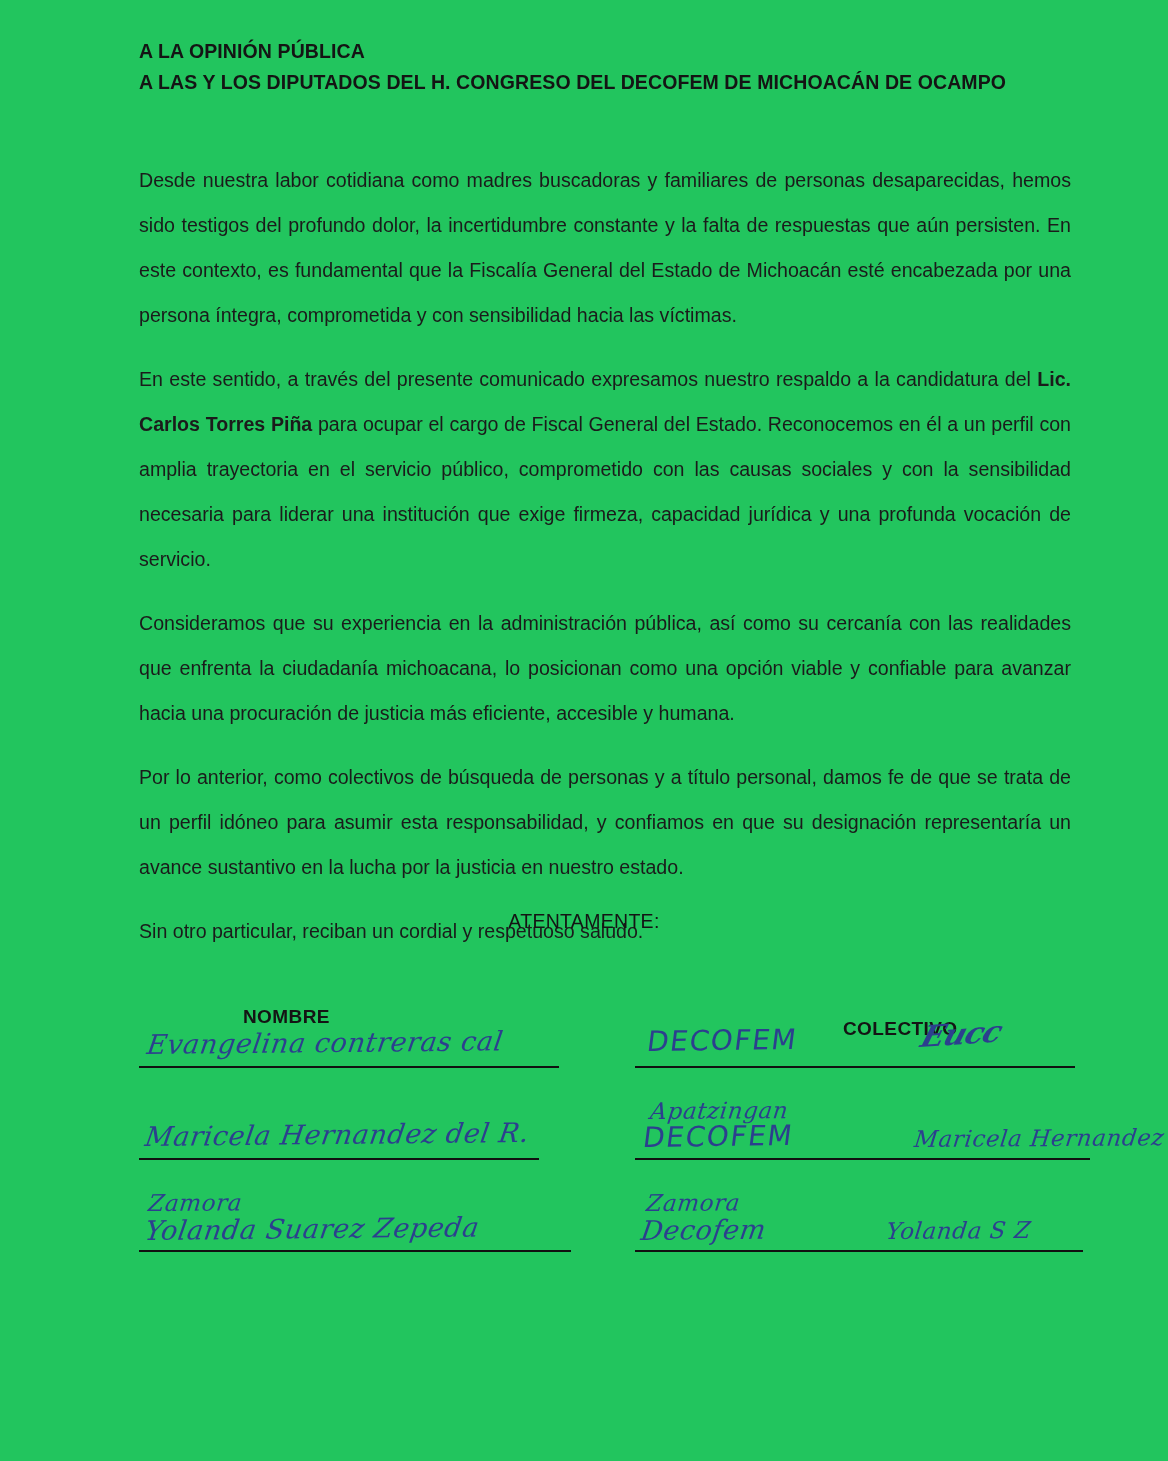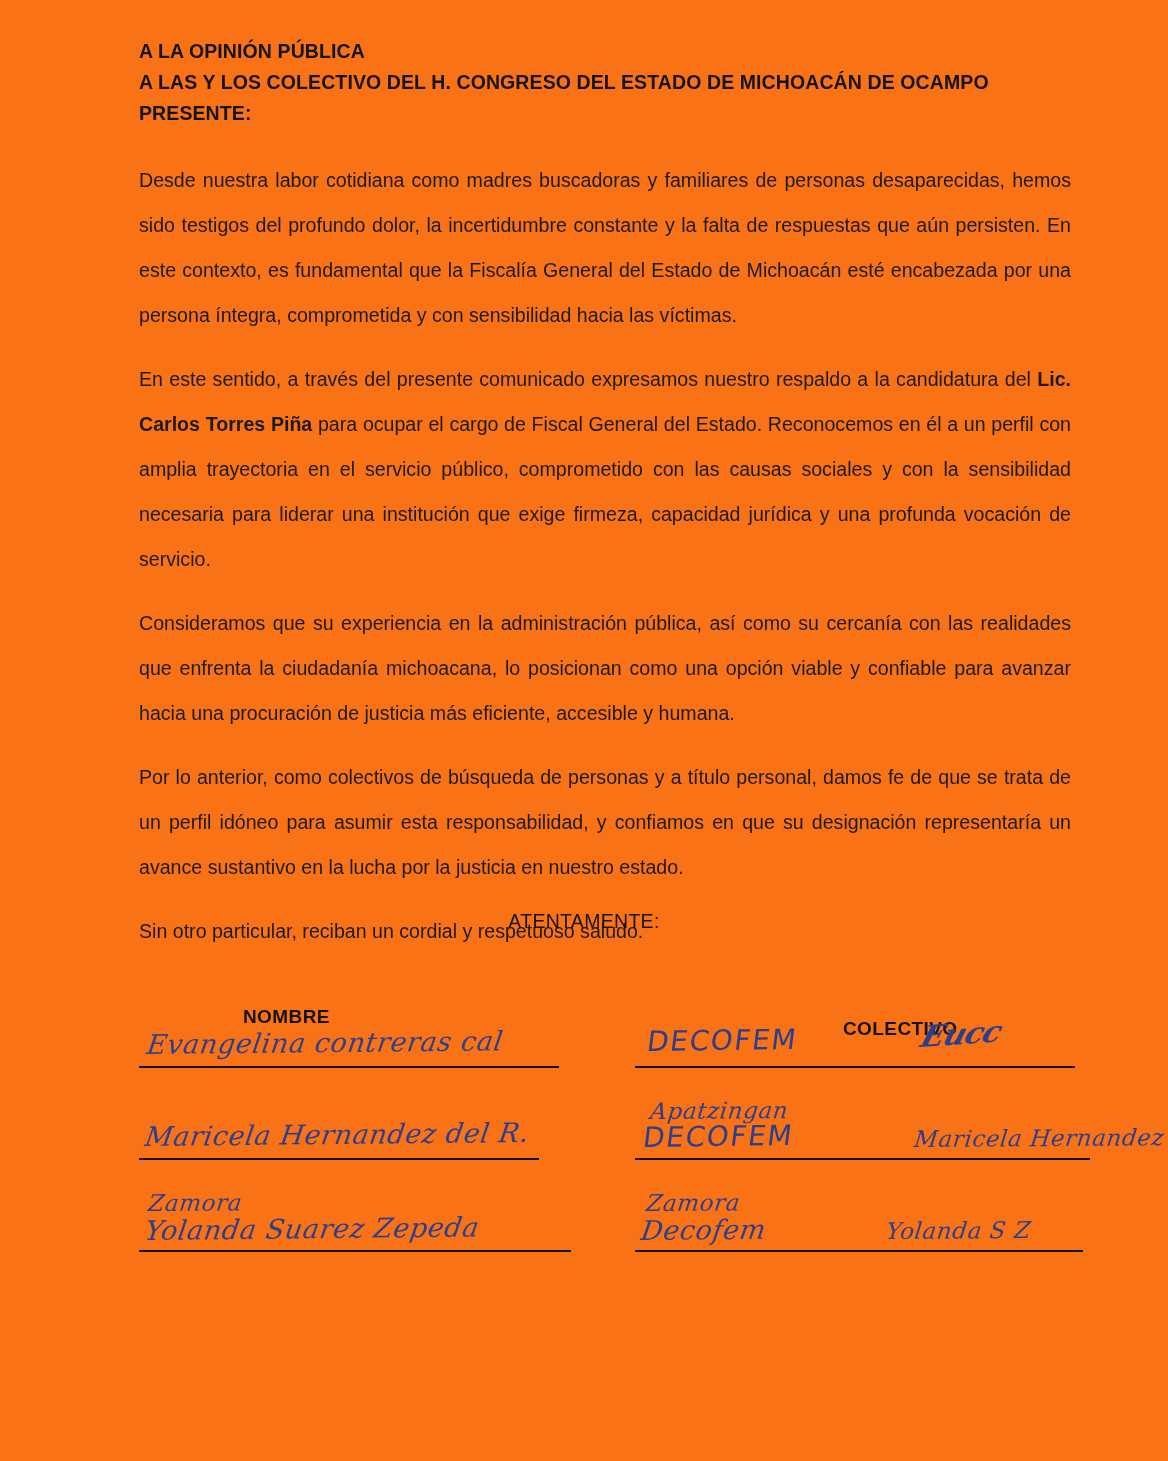--- a/index.html
+++ b/index.html
@@ -13,21 +13,21 @@
     height: 1461px;
     position: relative;
     font-family: "Liberation Sans", sans-serif;
     color: #1a1a1a;
     overflow: hidden;
   }
 
   .page {
     position: absolute;
     inset: 0;
-    background: #f97316;
+    background: #22c55e;
   }
 
   
   .header-block {
     position: absolute;
     left: 139px;
     top: 36px;
     width: 932px;
   }
   .header-line {
@@ -175,22 +175,21 @@
   .r3 .sig-mark   { position: absolute; left: 250px; bottom: 8px; }
   .r3 .rule-right { width: 448px; }
 </style>
 </head>
 <body>
 
 <div class="page">
 
   <div class="header-block">
     <div class="header-line">A LA OPINIÓN PÚBLICA</div>
-    <div class="header-line">A LAS Y LOS COLECTIVO DEL H. CONGRESO DEL ESTADO DE MICHOACÁN DE OCAMPO</div>
-    <div class="header-line">PRESENTE:</div>
+    <div class="header-line">A LAS Y LOS DIPUTADOS DEL H. CONGRESO DEL DECOFEM DE MICHOACÁN DE OCAMPO</div>
   </div>
 
   <div class="body-block">
 
     <p class="para">Desde nuestra labor cotidiana como madres buscadoras y familiares de personas desaparecidas, hemos sido testigos del profundo dolor, la incertidumbre constante y la falta de respuestas que aún persisten. En este contexto, es fundamental que la Fiscalía General del Estado de Michoacán esté encabezada por una persona íntegra, comprometida y con sensibilidad hacia las víctimas.</p>
 
     <p class="para"><span>En este sentido, a través del presente comunicado expresamos nuestro respaldo a la candidatura del </span><b>Lic. Carlos Torres Piña</b><span> para ocupar el cargo de Fiscal General del Estado. Reconocemos en él a un perfil con amplia trayectoria en el servicio público, comprometido con las causas sociales y con la sensibilidad necesaria para liderar una institución que exige firmeza, capacidad jurídica y una profunda vocación de servicio.</span></p>
 
     <p class="para">Consideramos que su experiencia en la administración pública, así como su cercanía con las realidades que enfrenta la ciudadanía michoacana, lo posicionan como una opción viable y confiable para avanzar hacia una procuración de justicia más eficiente, accesible y humana.</p>
 

